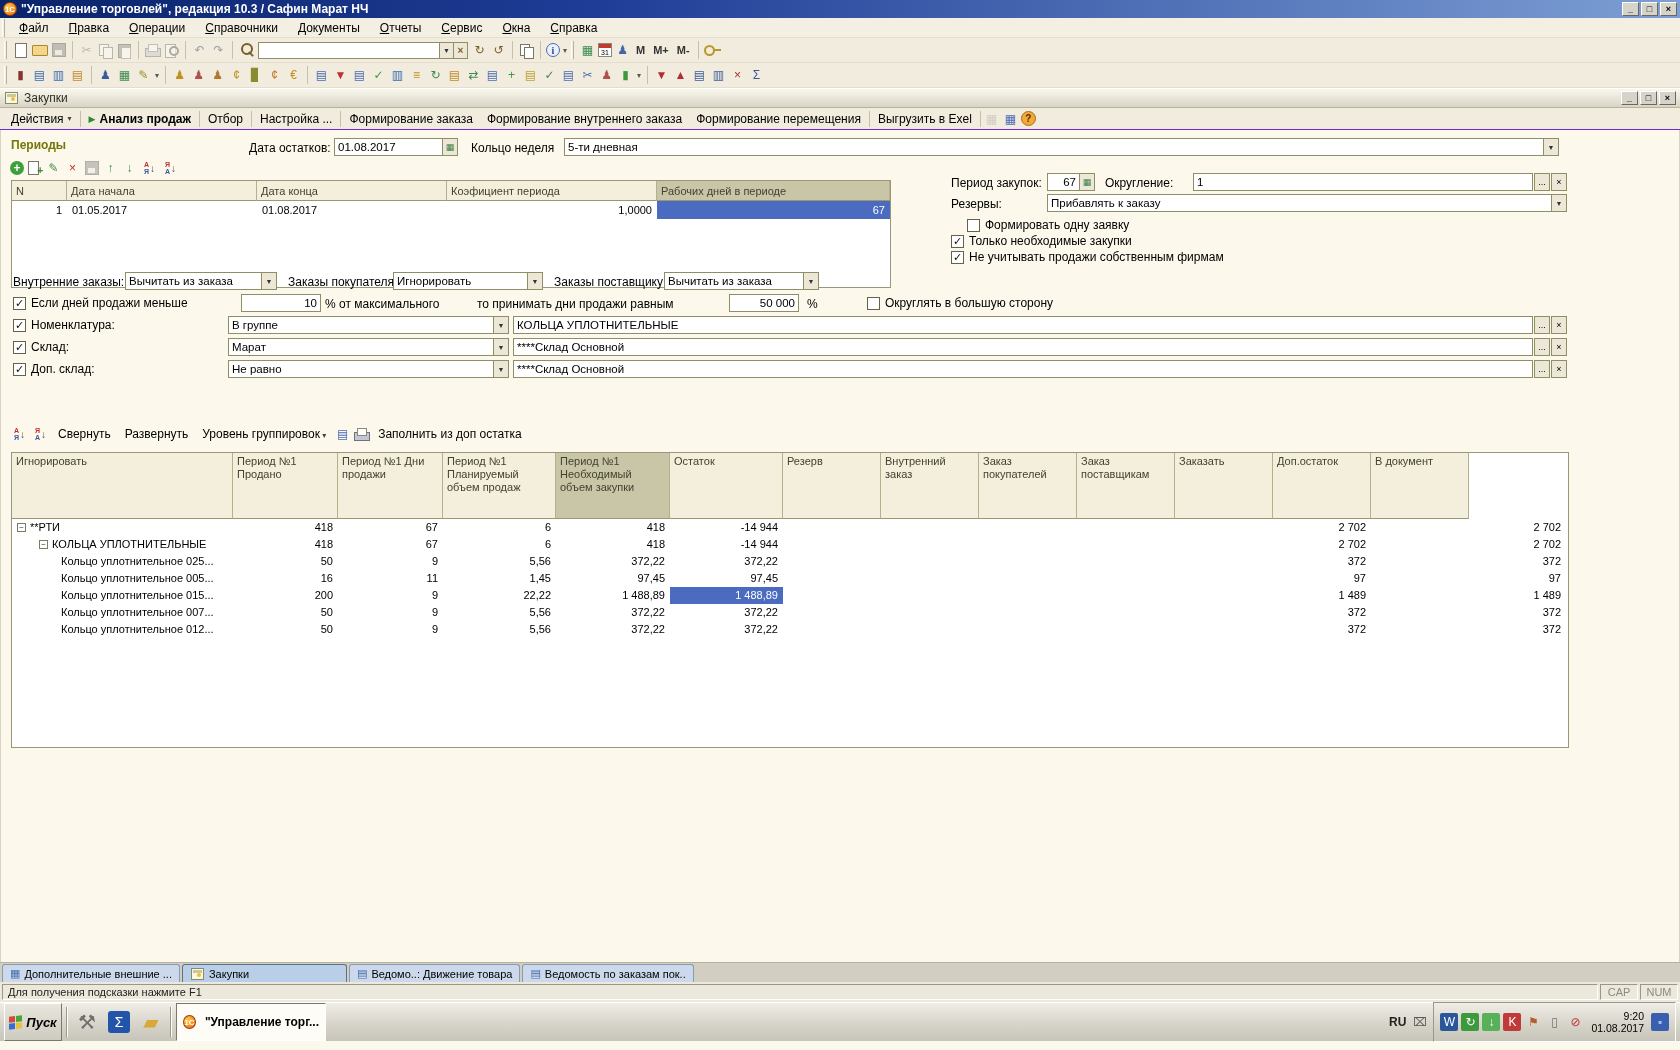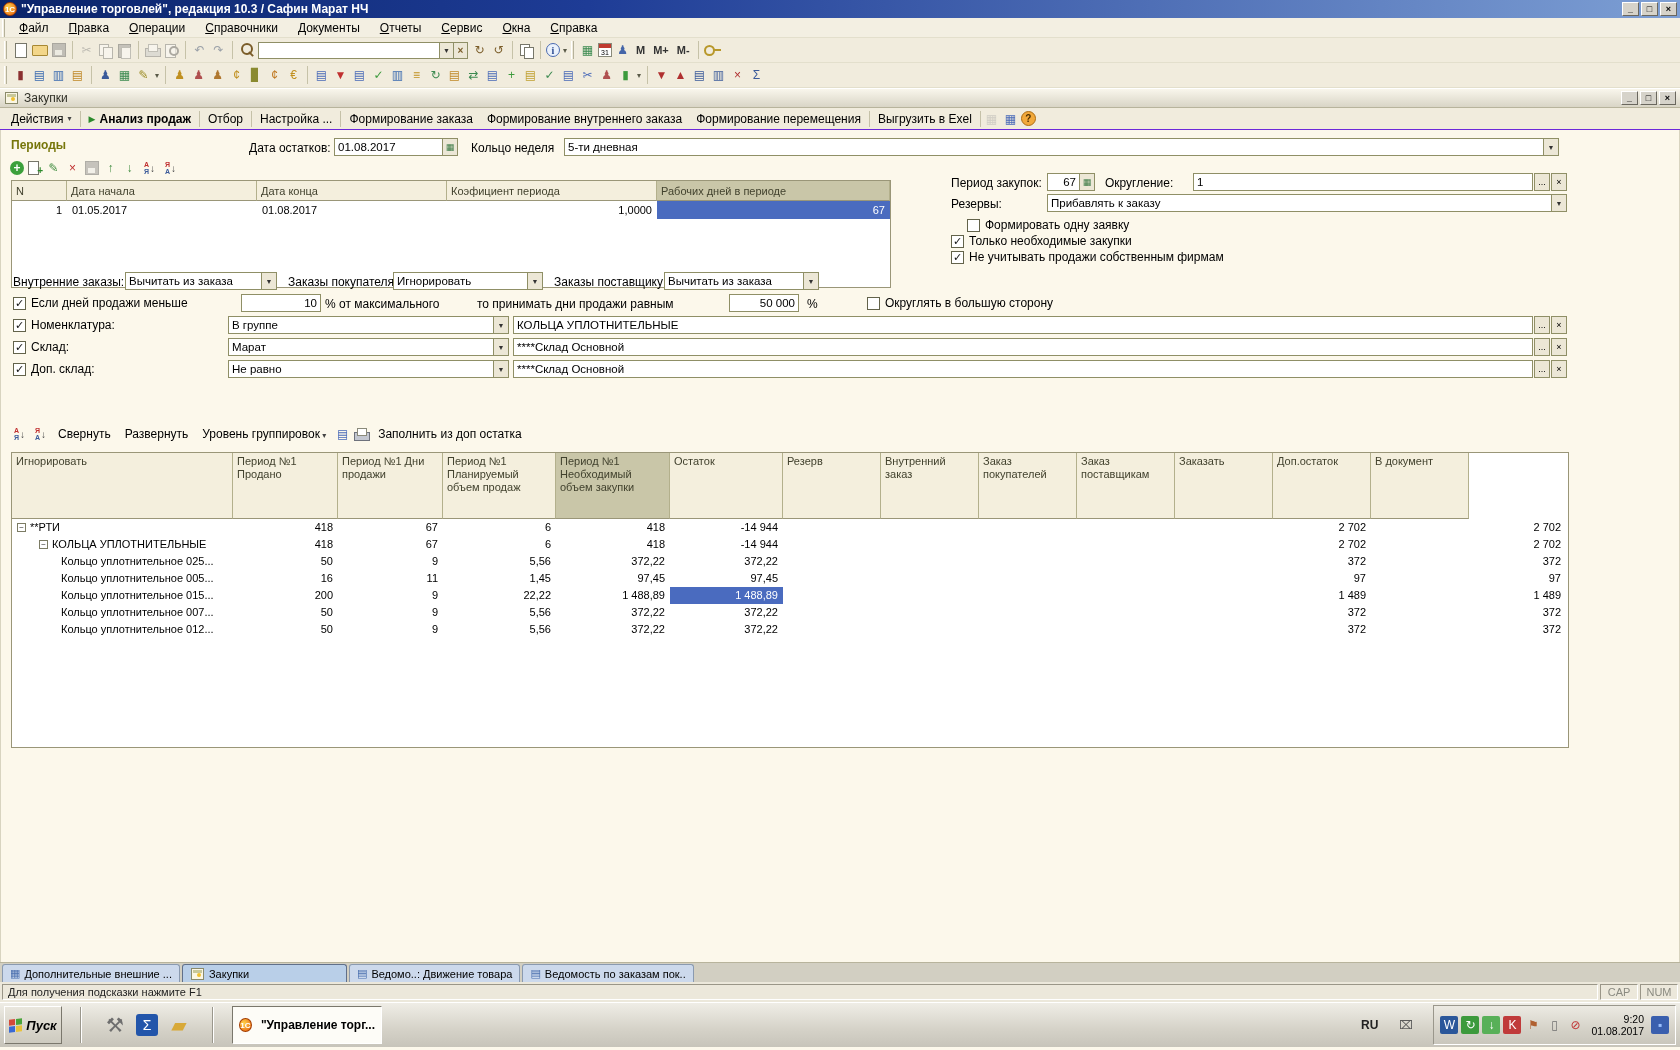--- a/index.html
+++ b/index.html
@@ -105,21 +105,21 @@
   
   .mdi-tabs { height:20px; background:#d2cfc2; border-top:1px solid #b8b49c; display:flex; align-items:flex-end; padding:0 2px; gap:2px; }
   .tab { height:18px; background:#ccd9ec; border:1px solid #8a9ab0; border-bottom:none; border-radius:3px 3px 0 0; display:inline-flex; align-items:center; gap:4px; padding:0 7px; font-size:11px; white-space:nowrap; overflow:hidden; }
   .tab.active { background:#b9cfe8; border-color:#60708a; width:165px; }
   .tab .gi { font-size:11px; color:#4a6fae; }
   .statusbar { height:20px; background:#ece8db; display:flex; align-items:center; padding:3px 2px; gap:2px; }
   .sunken { border:1px solid; border-color:#9a9688 #fff #fff #9a9688; height:16px; display:flex; align-items:center; padding:0 5px; font-size:11px; }
   .statusbar .msg { flex:1; color:#222; }
   .statusbar .keyst { width:38px; justify-content:center; color:#8a8a80; }
 
-  .taskbar { height:45px; background:linear-gradient(180deg,#efede6,#d5d2c8 60%,#c7c4ba); border-top:1px solid #fff; display:flex; align-items:center; padding:0 4px; gap:18px; }
+  .taskbar { height:39px; background:linear-gradient(180deg,#efede6,#d5d2c8 60%,#c7c4ba); border-top:1px solid #fff; display:flex; align-items:center; padding:0 4px; gap:4px; }
   .start-btn { width:58px; height:38px; background:linear-gradient(180deg,#e9e6dd,#cdcabf); border:1px solid; border-color:#fff #7a776c #7a776c #fff; display:flex; align-items:center; justify-content:center; gap:4px; font-weight:bold; font-size:13px; font-style:italic; }
   .winflag { display:grid; grid-template-columns:6px 6px; grid-template-rows:6px 6px; gap:1px; transform:skewY(-6deg); }
   .winflag i { display:block; } 
   .ql-icon { width:30px; height:30px; display:flex; align-items:center; justify-content:center; font-size:20px; }
   .task-btn { width:150px; height:38px; background:#fdfcf7; border:1px solid; border-color:#7a776c #fff #fff #7a776c; display:flex; align-items:center; gap:5px; padding:0 6px; font-weight:bold; font-size:12px; white-space:nowrap; overflow:hidden; }
   .tb-spacer { flex:1; }
   .lang { font-size:12px; font-weight:bold; color:#222; }
   .tray { height:40px; border:1px solid; border-color:#9a978c #fff #fff #9a978c; display:flex; align-items:center; padding:0 6px; gap:3px; }
   .tray-ic { width:18px; height:18px; display:inline-flex; align-items:center; justify-content:center; font-size:12px; border-radius:2px; }
   .clock { text-align:right; font-size:10.5px; line-height:12px; margin:0 4px; }

